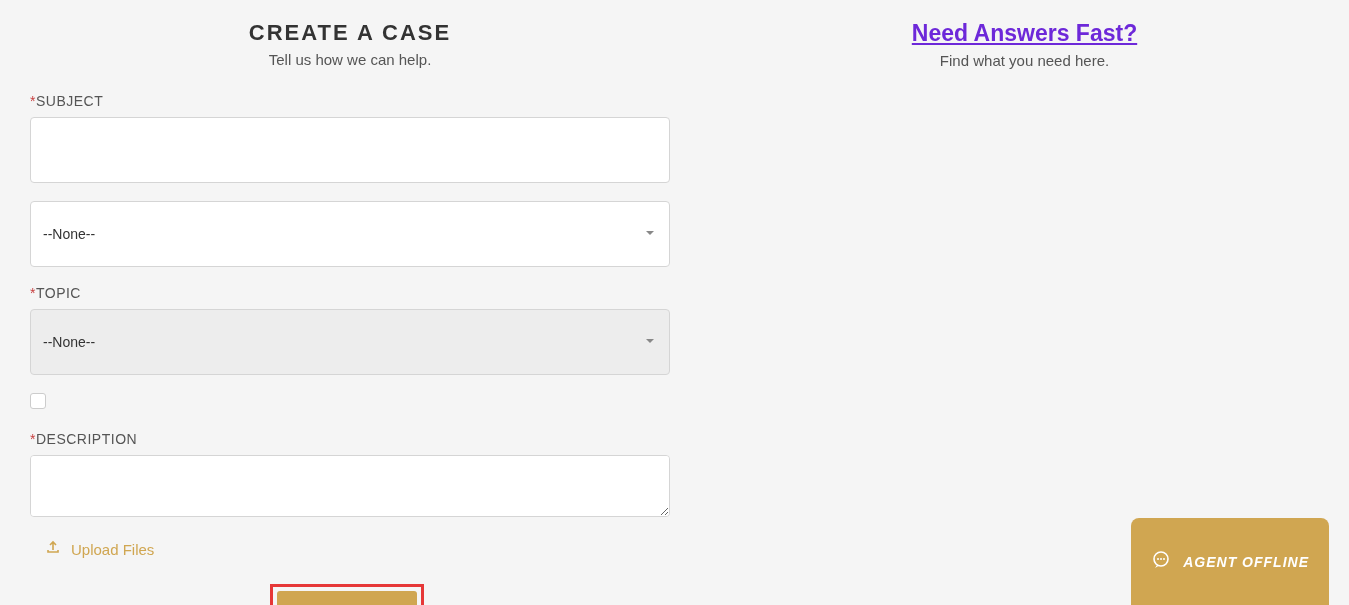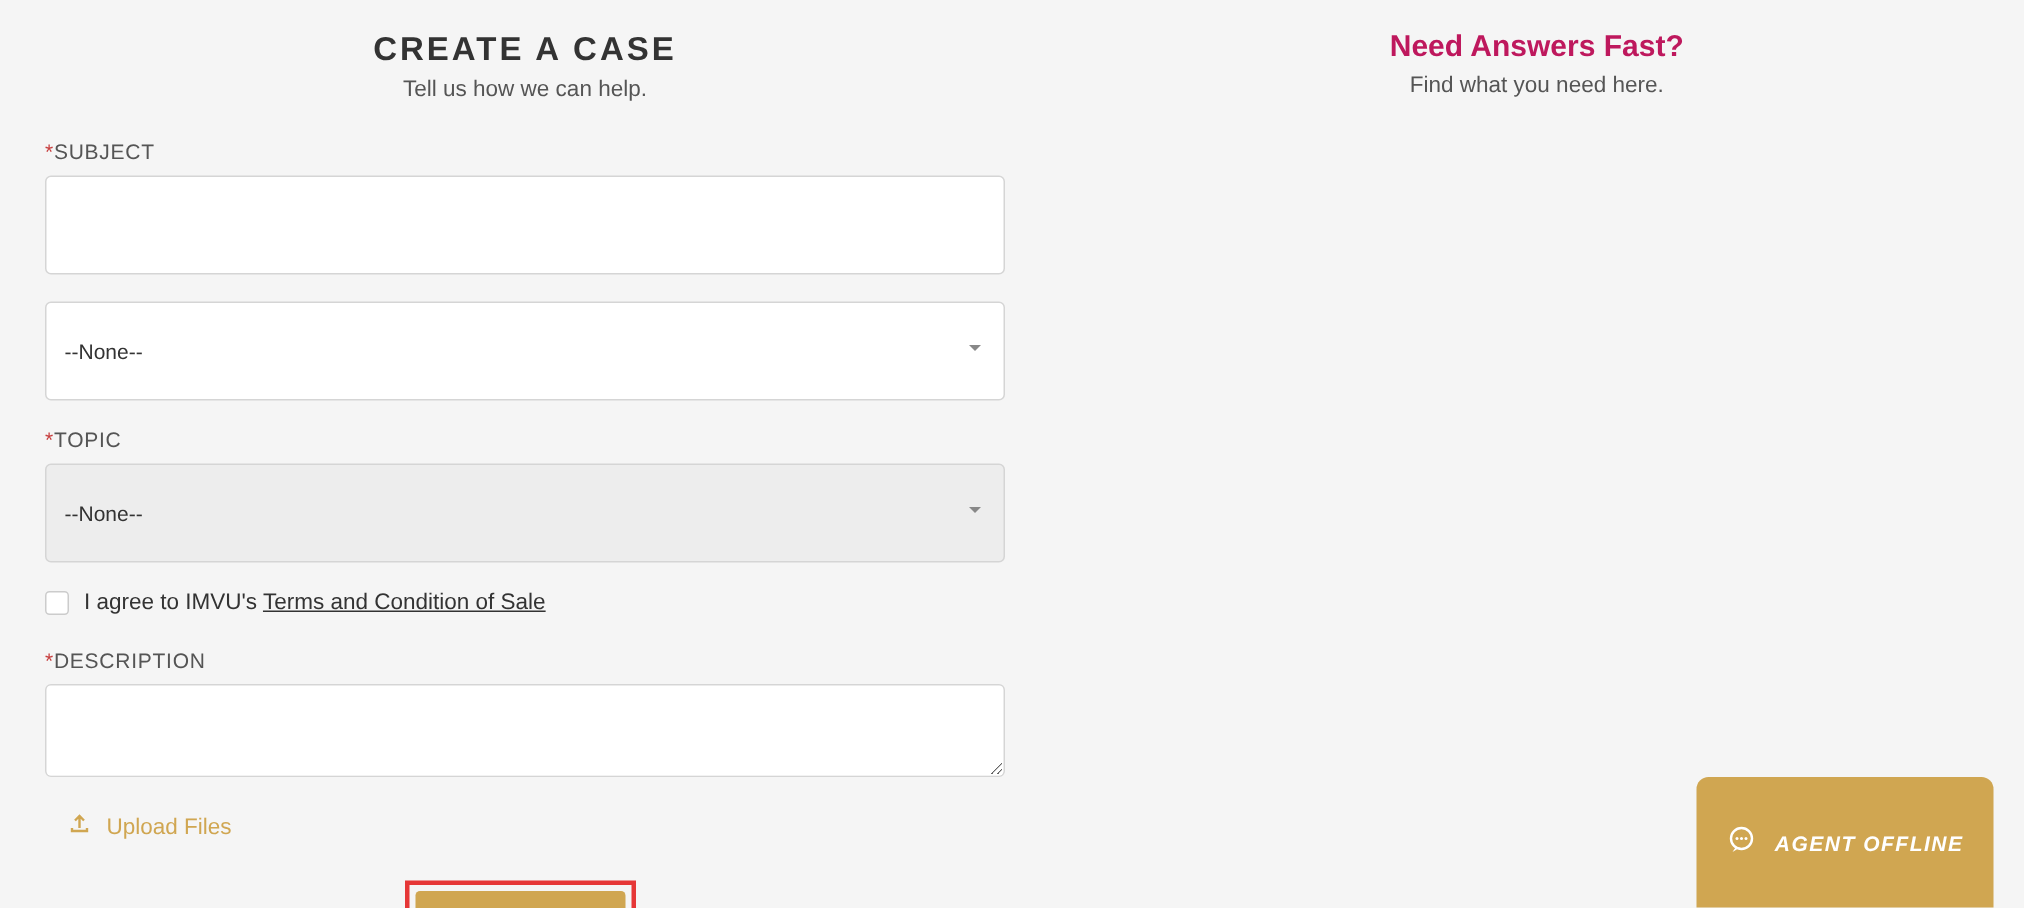--- a/index.html
+++ b/index.html
@@ -36,24 +36,25 @@
       color: #333;
       margin-bottom: 5px;
     }
     .sub-heading {
       text-align: center;
       font-size: 15px;
       color: #555;
       margin-bottom: 25px;
     }
     .right-heading {
-      font-size: 20px;
+      font-size: 23px;
       font-weight: 600;
-      color: #be185d;
+      color: #6d28d9;
       margin-bottom: 5px;
+      text-decoration: underline;
     }
     .right-sub {
       font-size: 15px;
       color: #555;
     }
     .form-group {
       margin-bottom: 18px;
     }
     .form-label {
       display: block;
@@ -213,24 +214,20 @@
         <span class="select-arrow">
           <svg width="12" height="12" viewBox="0 0 12 12">
               <path d="M2 4 L6 8 L10 4 Z" fill="#888"></path>
             </svg>
         </span>
       </div>
     </div>
 
     <div class="checkbox-row">
       <span class="checkbox"></span>
-      <span class="checkbox-label">
-        <span>I agree to IMVU's </span>
-        <a href="#" class="terms-link">Terms and Condition of Sale</a>
-      </span>
     </div>
 
     <div class="form-group">
       <label class="form-label">
         <span class="required">*</span><span>DESCRIPTION</span>
       </label>
       <textarea class="form-textarea" style=""></textarea>
     </div>
 
     <div class="upload-row">

